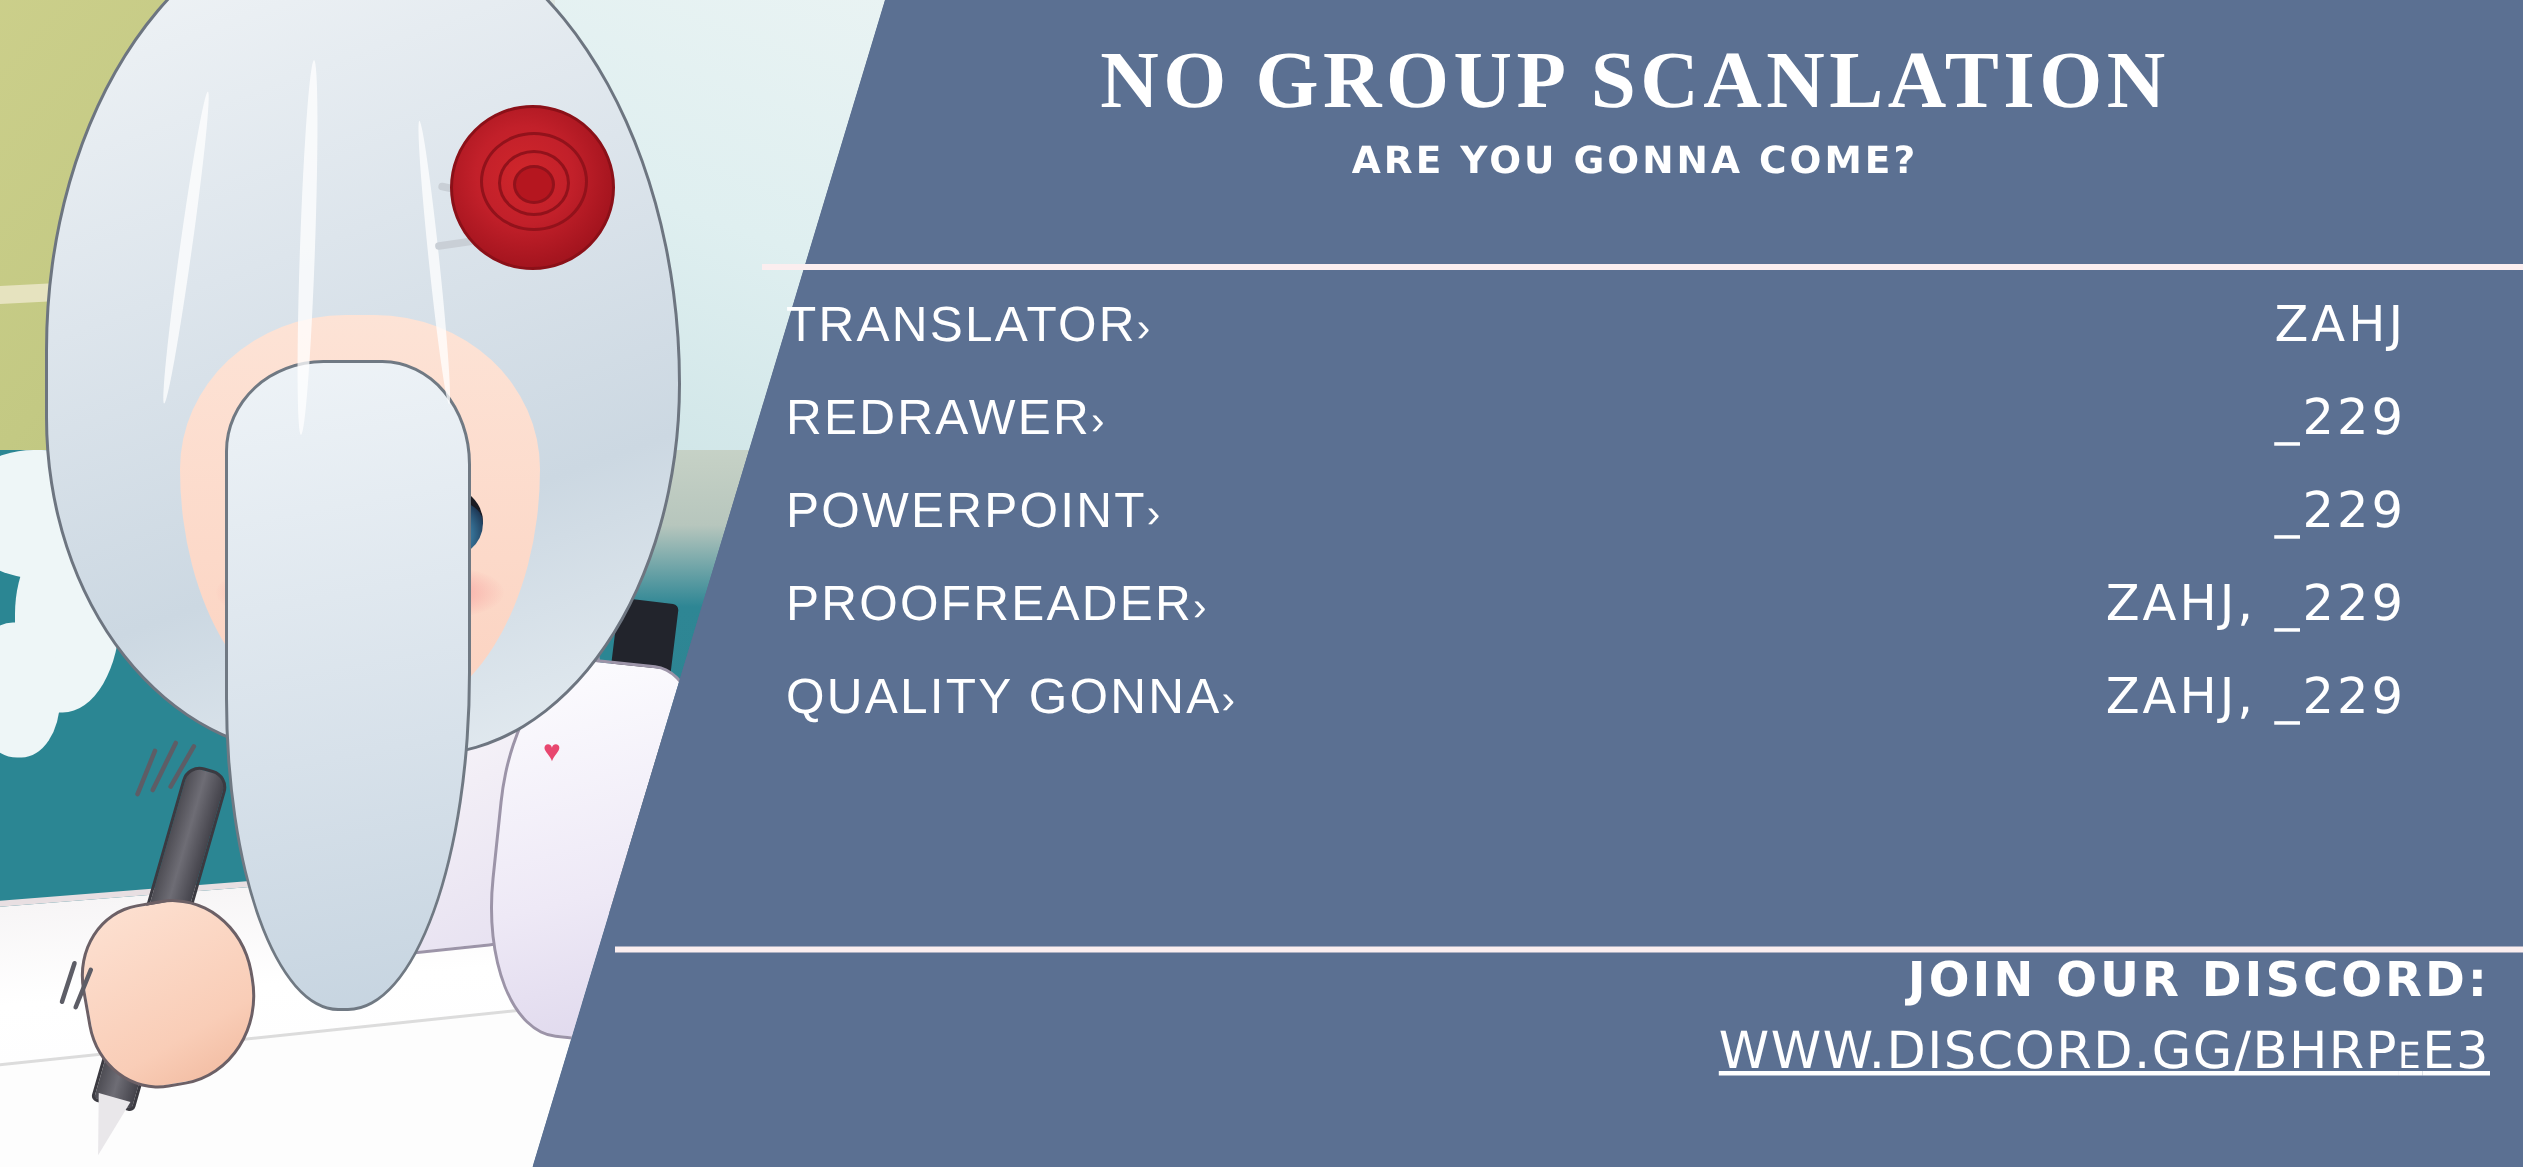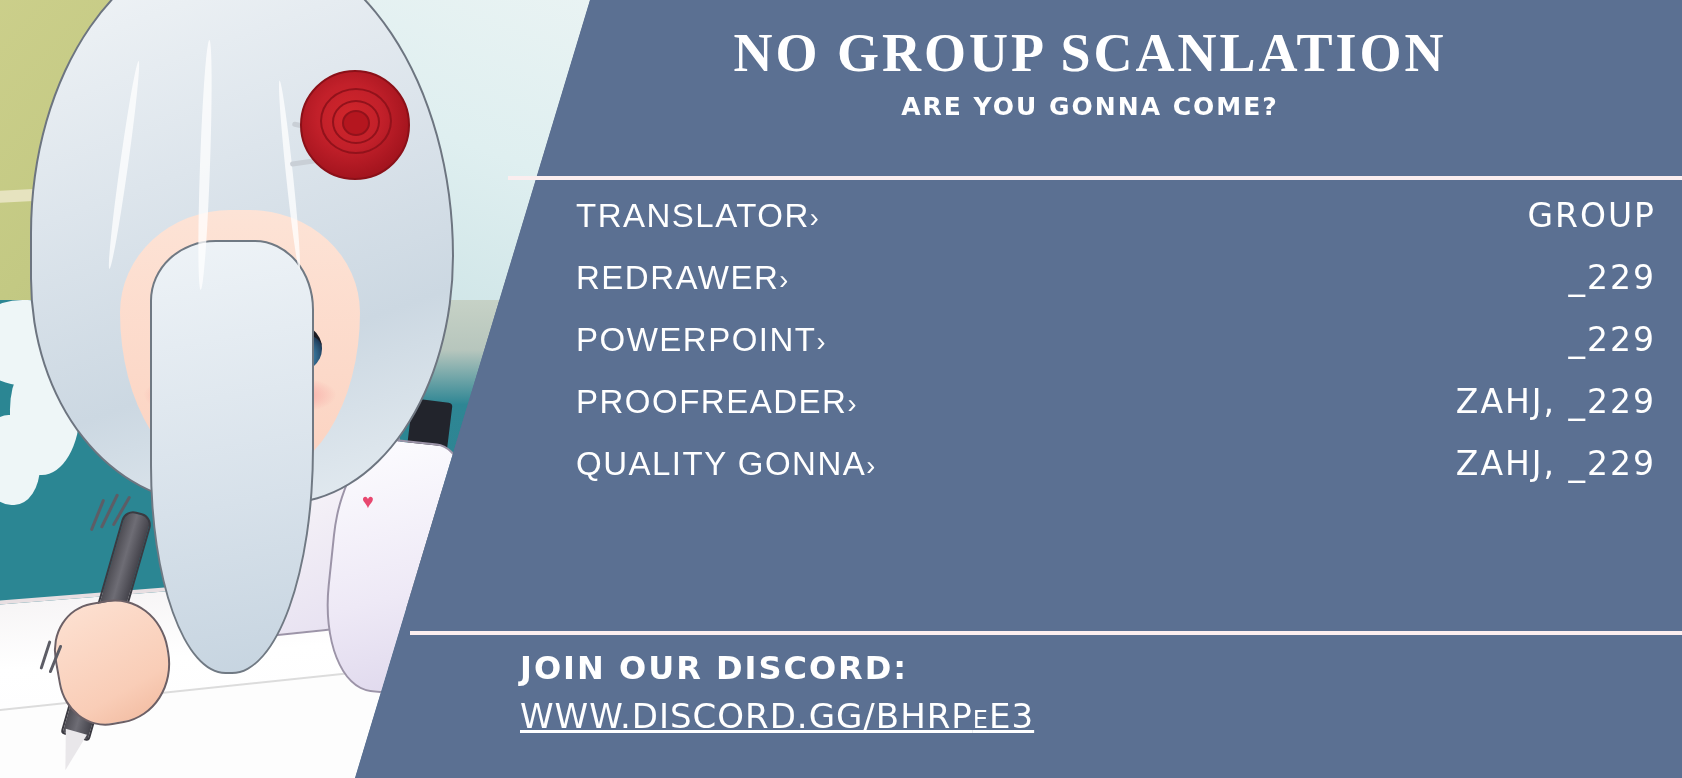--- a/index.html
+++ b/index.html
@@ -288,21 +288,21 @@
   .divider {
     position: absolute;
     height: 4px;
     background: #fbeeef;
   }
   .divider.top { left: 508px; top: 176px; width: 1174px; }
   .divider.bottom { left: 410px; top: 631px; width: 1272px; }
 
   .credits {
     position: absolute;
-    left: 576px; top: 196px;
+    left: 524px; top: 196px;
     width: 1080px;
   }
   .credit-row {
     display: flex;
     align-items: baseline;
     justify-content: space-between;
     height: 62px;
   }
   .credit-role {
     font-family: "Liberation Sans", sans-serif;
@@ -320,23 +320,23 @@
     font-family: "DejaVu Sans", sans-serif;
     font-size: 33px;
     letter-spacing: 2px;
     color: #ffffff;
     white-space: nowrap;
     text-align: right;
   }
 
   .footer {
     position: absolute;
-    left: 520px; top: 648px;
+    left: 520px; top: 633px;
     width: 1140px;
-    text-align: left;
+    text-align: right;
   }
   .footer-line1 {
     font-family: "DejaVu Sans", sans-serif;
     font-weight: 700;
     font-size: 32px;
     letter-spacing: 2px;
     color: #ffffff;
     margin: 0;
     line-height: 1.25;
   }
@@ -413,21 +413,21 @@
     <div class="title">NO GROUP SCANLATION</div>
     <div class="subtitle">ARE YOU GONNA COME?</div>
   </div>
 
   <div class="divider top"></div>
 
   <div class="credits">
 
     <div class="credit-row">
       <div class="credit-role"><span>TRANSLATOR</span><span class="credit-chevron">›</span></div>
-      <div class="credit-value">GROUP</div>
+      <div class="credit-value">ZAHJ</div>
     </div>
 
     <div class="credit-row">
       <div class="credit-role"><span>REDRAWER</span><span class="credit-chevron">›</span></div>
       <div class="credit-value">_229</div>
     </div>
 
     <div class="credit-row">
       <div class="credit-role"><span>POWERPOINT</span><span class="credit-chevron">›</span></div>
       <div class="credit-value">_229</div>

